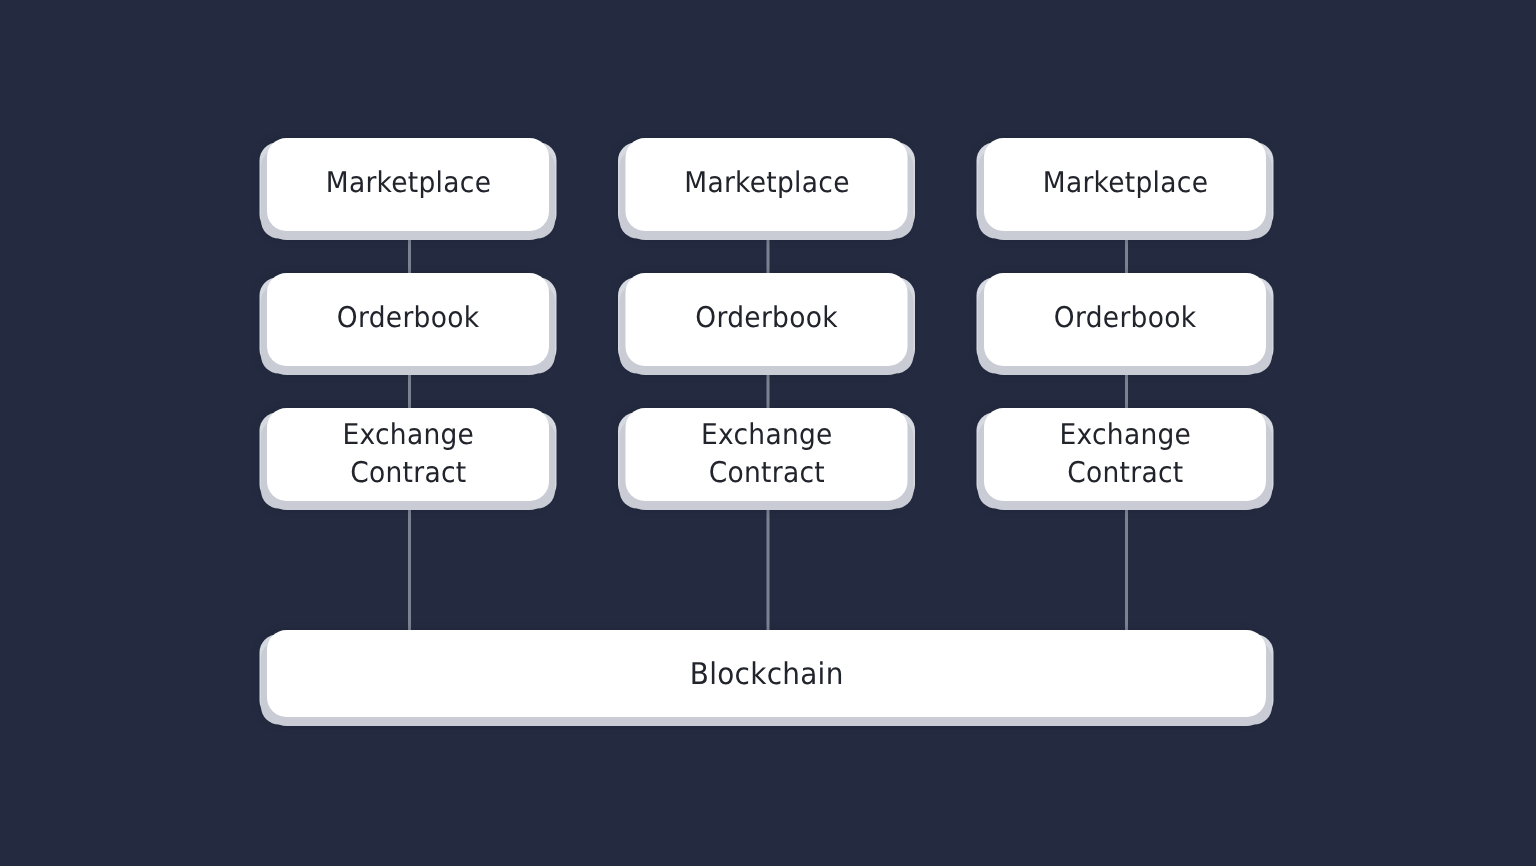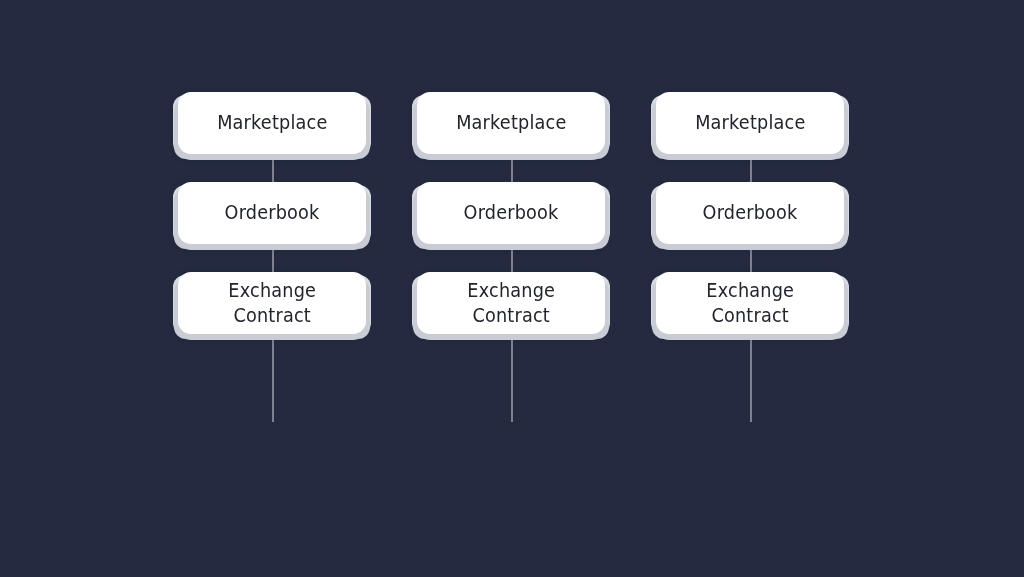--- a/index.html
+++ b/index.html
@@ -112,14 +112,17 @@
     <span class="node-label">Marketplace</span>
   </div>
   <div class="node" style="left:656px; top:182px; width:188px; height:62px;">
     <span class="node-label">Orderbook</span>
   </div>
   <div class="node node-two-line" style="left:656px; top:272px; width:188px; height:62px;">
     <span class="node-label">Exchange
 Contract</span>
   </div>
 
+  <div class="node node-wide" style="left:178px; top:420px; width:666px; height:58px;">
+    <span class="node-label">Blockchain</span>
+  </div>
 
 </div>
 
 </body></html>

